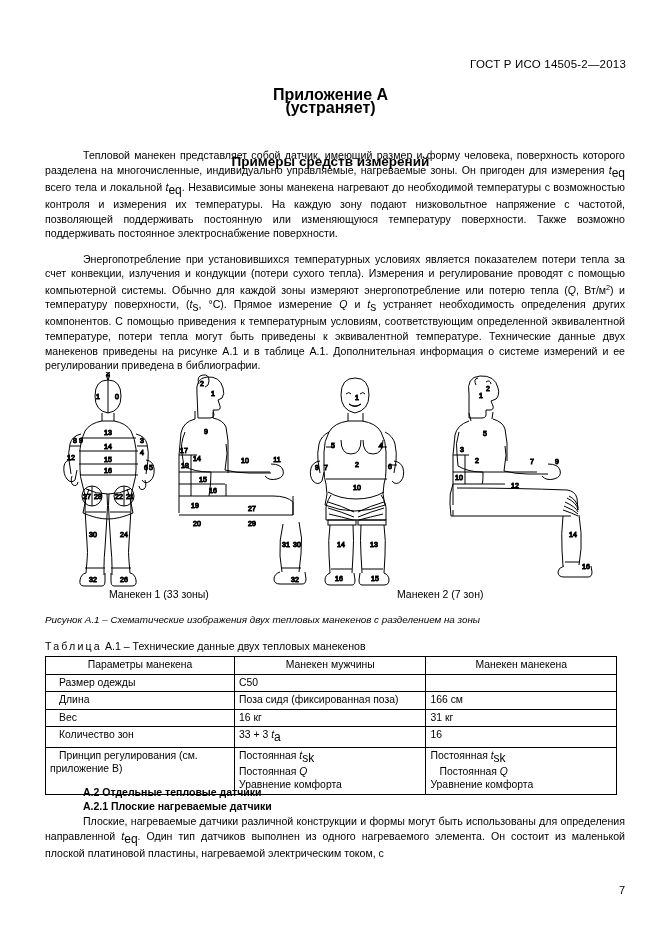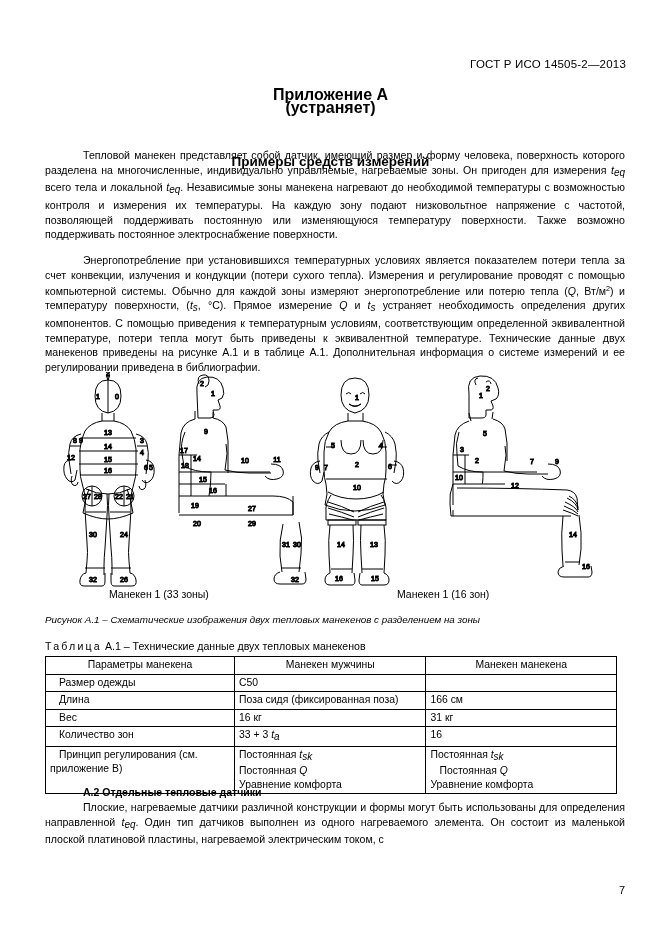--- a/index.html
+++ b/index.html
@@ -70,21 +70,21 @@
   }
   p.para {
     font-size: 10.6px;
     line-height: 14.6px;
     margin: 0 0 0 0;
     text-align: justify;
     text-indent: 38px;
     text-justify: inter-word;
   }
   .gap { height: 11px; }
-  sub { font-size: 10px; vertical-align: -0.22em; font-style: italic; }
+  sub { font-size: 12px; vertical-align: -0.22em; }
   sup { font-size: 7.2px; vertical-align: 0.5em; }
   .ital { font-style: italic; }
 
   
   .figure-area {
     position: absolute;
     left: 45px;
     top: 372px;
     width: 580px;
     height: 215px;
@@ -412,21 +412,21 @@
           <text x="528" y="165" text-anchor="middle">14</text>
           <text x="541" y="197" text-anchor="middle">16</text>
         </g>
 
       </g>
     </svg>
   </div>
 
   <div class="fig-captions">
     <span class="cap-1">Манекен 1 (33 зоны)</span>
-    <span class="cap-2">Манекен 1 (16 зон)</span>
+    <span class="cap-2">Манекен 2 (7 зон)</span>
   </div>
 
   <div class="fig-title">Рисунок А.1 – Схематические изображения двух тепловых манекенов с разделением на зоны</div>
 
   <div class="table-title"><span class="spaced">Таблица</span> <span>А.1 – Технические данные двух тепловых манекенов</span></div>
 
   <table class="data">
     <thead>
       <tr>
         <th class="c1">Параметры манекена</th>
@@ -458,18 +458,19 @@
       <tr>
         <td class="c1"><span class="cell-indent">Принцип регулирования (см. приложение В)</span></td>
         <td class="c2">Постоянная <span class="ital">t</span><sub>sk</sub><br>Постоянная <span class="ital">Q</span><br>Уравнение комфорта</td>
         <td class="c3">Постоянная <span class="ital">t</span><sub>sk</sub><br><span class="cell-indent">Постоянная <span class="ital">Q</span></span><br>Уравнение комфорта</td>
       </tr>
     </tbody>
   </table>
 
   <div class="lower">
     <h4 class="sec">А.2 Отдельные тепловые датчики</h4>
+    <h4 class="sec">А.2.1 Плоские нагреваемые датчики</h4>
     <p class="para">Плоские, нагреваемые датчики различной конструкции и формы могут быть использованы для определения направленной <span class="ital">t</span><sub>eq</sub>. Один тип датчиков выполнен из одного нагреваемого элемента. Он состоит из маленькой плоской платиновой пластины, нагреваемой электрическим током, с</p>
   </div>
 
   <div class="page-num">7</div>
 
 </div>
 
 </body></html>

